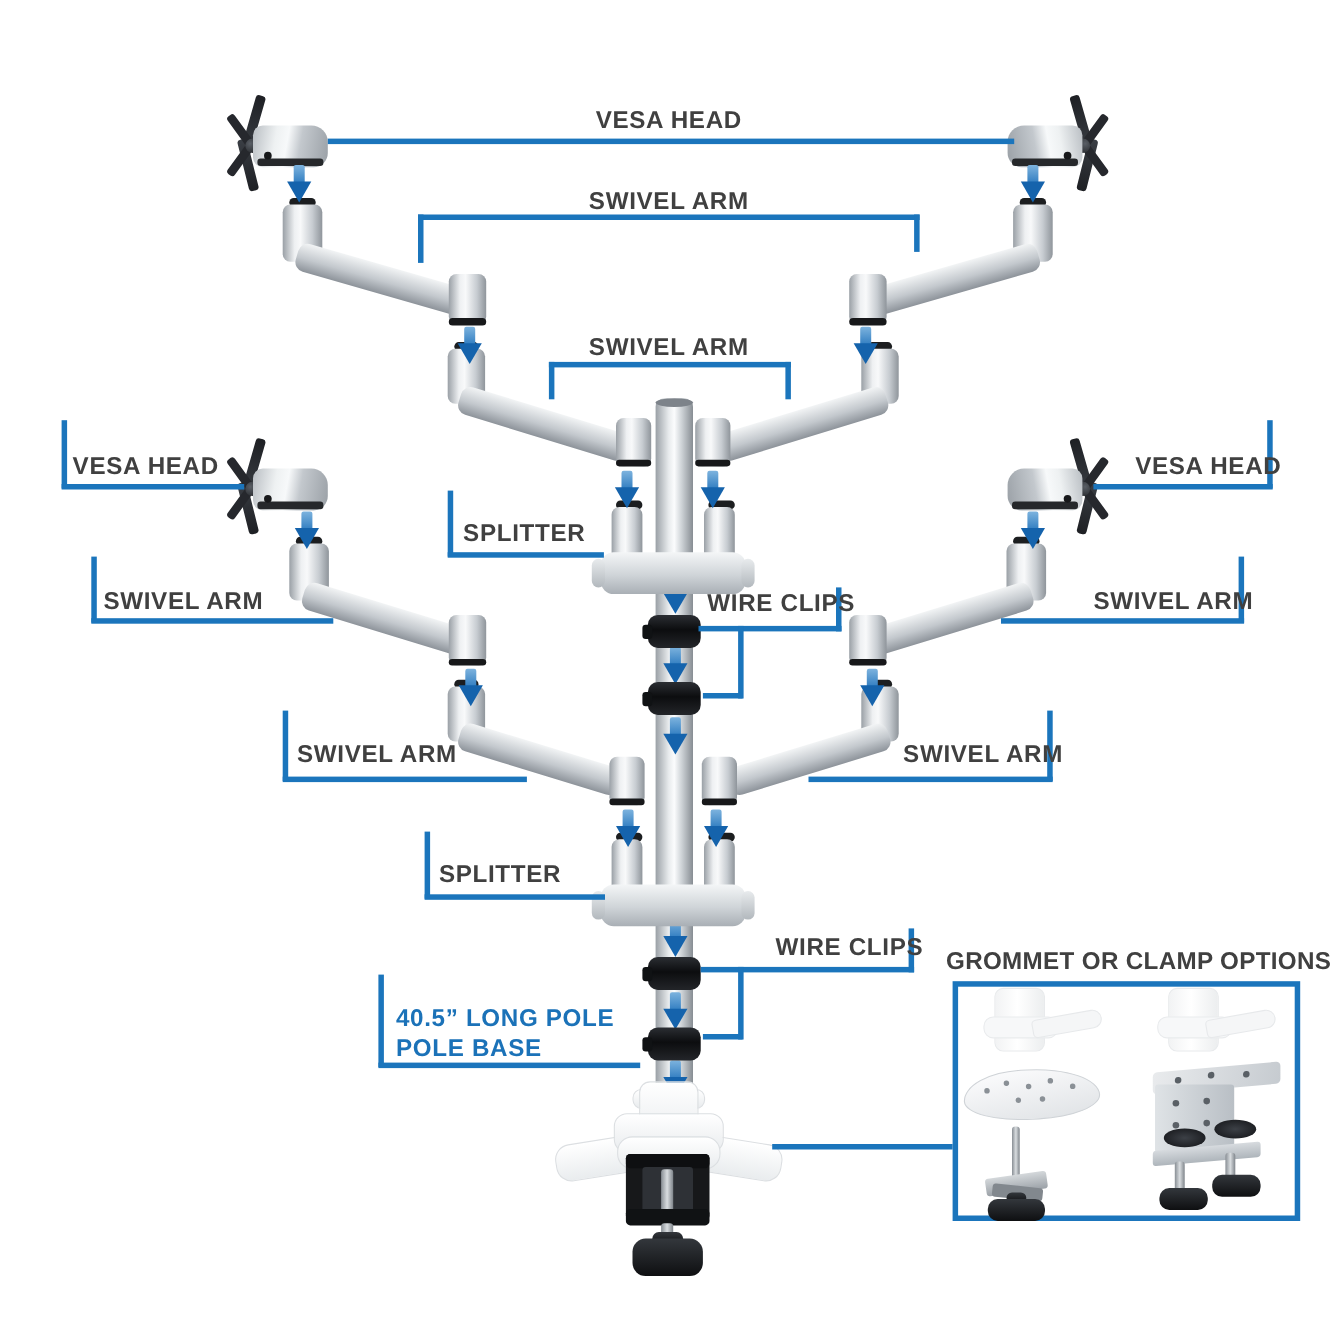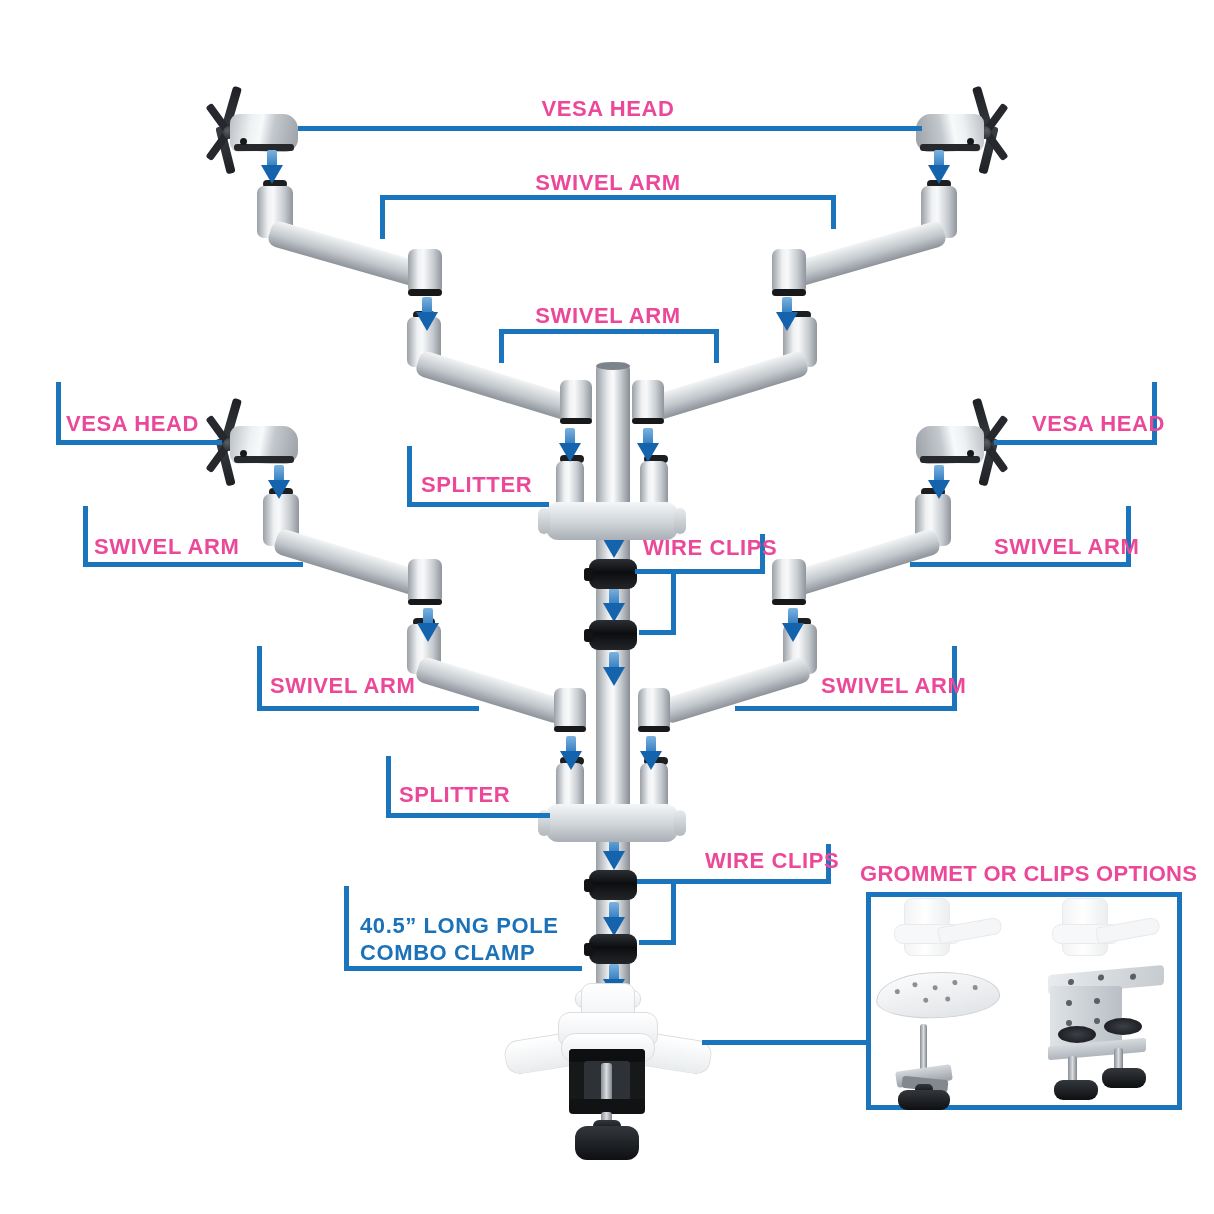--- a/index.html
+++ b/index.html
@@ -1,18 +1,18 @@
 <!DOCTYPE html>
 <html><head>
 <meta charset="utf-8">
 <style>
   html,body{margin:0;padding:0;background:#ffffff;}
   .canvas{position:relative;width:1214px;height:1214px;background:#ffffff;overflow:hidden;
           font-family:"Liberation Sans", sans-serif;}
-  .lbl{position:absolute;font-weight:700;font-size:22px;line-height:24px;color:#ec4899;
+  .lbl{position:absolute;font-weight:700;font-size:22px;line-height:24px;color:#404040;
        letter-spacing:0.6px;white-space:nowrap;}
   .lbl.center{text-align:center;}
   .lbl2line{position:absolute;font-weight:700;font-size:22px;line-height:27px;color:#1B72B8;
        letter-spacing:0.6px;white-space:nowrap;}
   .ln{position:absolute;background:#1B75BC;}
   .obox{position:absolute;border:5px solid #1B75BC;background:#ffffff;}
   
   .arrow{position:absolute;width:22px;height:34px;}
   .arrow .sh{position:absolute;left:6px;top:0;width:10px;height:17px;
              background:linear-gradient(180deg,#7DB3DE,#2F7CC0);border-radius:2px;}
@@ -377,17 +377,17 @@
   <div class="lbl" style="left:421px;top:473px;">SPLITTER</div>
   <div class="lbl" style="left:94px;top:535px;">SWIVEL ARM</div>
   <div class="lbl" style="left:994px;top:535px;">SWIVEL ARM</div>
   <div class="lbl" style="left:643px;top:536px;">WIRE CLIPS</div>
   <div class="lbl" style="left:270px;top:674px;">SWIVEL ARM</div>
   <div class="lbl" style="left:821px;top:674px;">SWIVEL ARM</div>
   <div class="lbl" style="left:399px;top:783px;">SPLITTER</div>
   <div class="lbl" style="left:705px;top:849px;">WIRE CLIPS</div>
   <div class="lbl2line" style="left:360px;top:912px;">
     <div>40.5” LONG POLE</div>
-    <div>COMBO CLAMP</div>
-  </div>
-  <div class="lbl center" style="left:860px;top:862px;width:318px;letter-spacing:0.3px;">GROMMET OR CLIPS OPTIONS</div>
+    <div>POLE BASE</div>
+  </div>
+  <div class="lbl center" style="left:860px;top:862px;width:318px;letter-spacing:0.3px;">GROMMET OR CLAMP OPTIONS</div>
 
 </div>
 
 </body></html>

